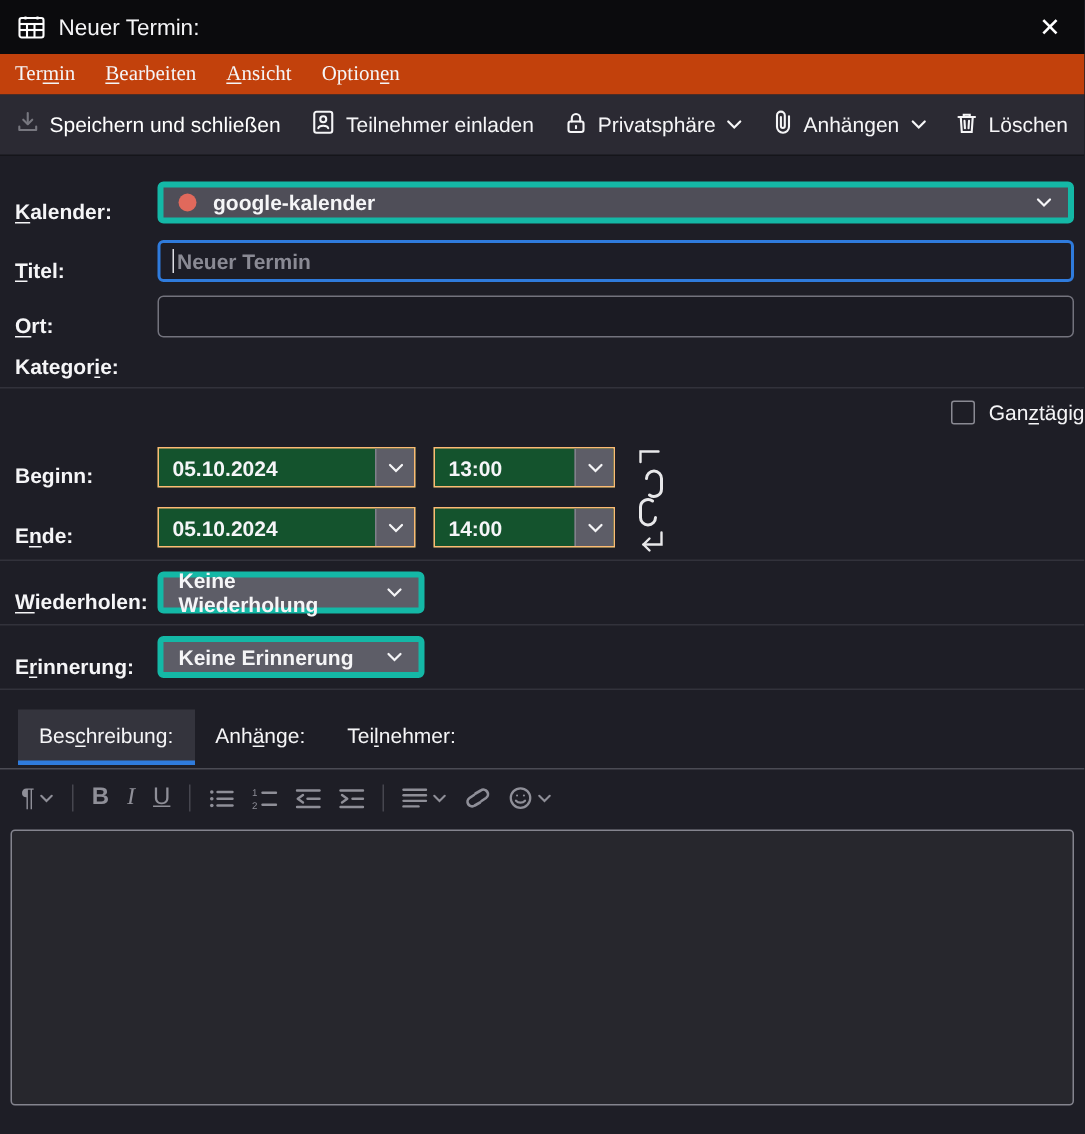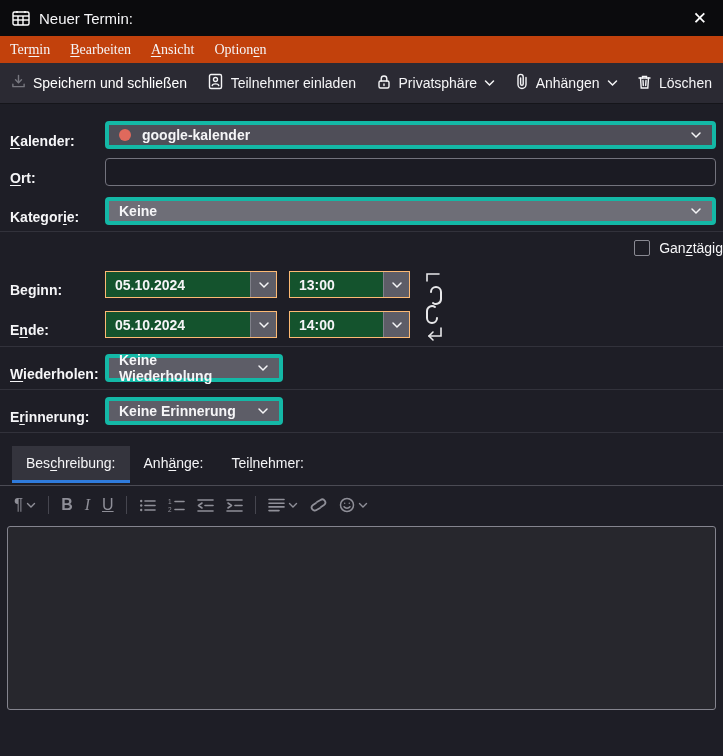--- a/index.html
+++ b/index.html
@@ -182,38 +182,37 @@
       <span class="cal-dot" style="background:#e0695c"></span>
       <span>google-kalender</span>
       <span class="chevron">
         <svg width="12" height="8" viewBox="0 0 12 8" fill="none" stroke="#f5f5f7" stroke-width="1.5" stroke-linecap="round">
             <path d="M2 2 6 6 10 2"></path>
           </svg>
       </span>
     </span>
   </div>
 
+  <div class="frow mt11">
+    <span class="flabel"><span class="u">T</span><span>itel:</span></span>
+    <span class="input focused" title="Neuer Termin">
+      <span class="caret"></span>
+      <span class="placeholder">Neuer Termin</span>
+    </span>
+  </div>
 
   <div class="frow mt9">
     <span class="flabel"><span class="u">O</span><span>rt:</span></span>
     <span class="input">
         <span></span>
       </span>
   </div>
 
   <div class="frow mt11">
     <span class="flabel"><span>Kategor</span><span class="u">i</span><span>e:</span></span>
-    <span class="select light">
-      <span>Keine</span>
-      <span class="chevron">
-        <svg width="12" height="8" viewBox="0 0 12 8" fill="none" stroke="#f5f5f7" stroke-width="1.5" stroke-linecap="round">
-            <path d="M2 2 6 6 10 2"></path>
-          </svg>
-      </span>
-    </span>
   </div>
 
   <div class="sep mt6"></div>
 
   <div class="cbrow mt7">
     <span class="checkbox"></span>
     <span><span>Gan</span><span class="u">z</span><span>tägig</span></span>
   </div>
 
   <div class="dtgroup">

